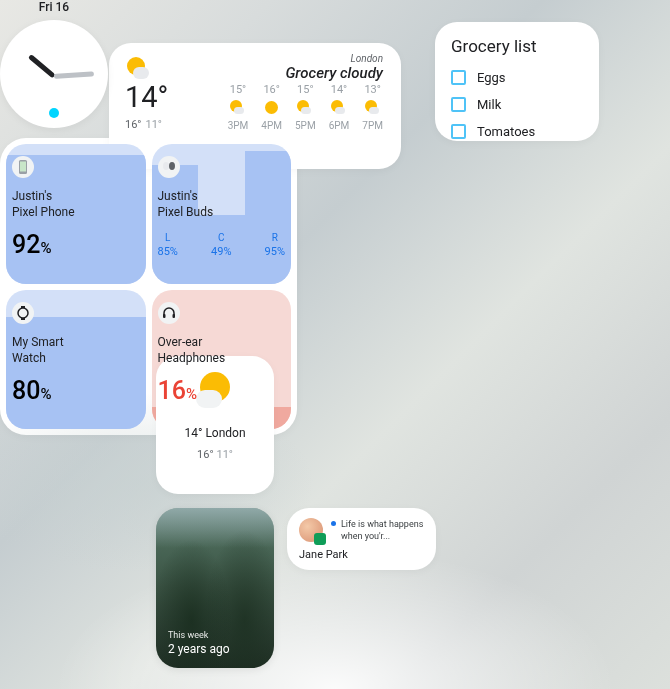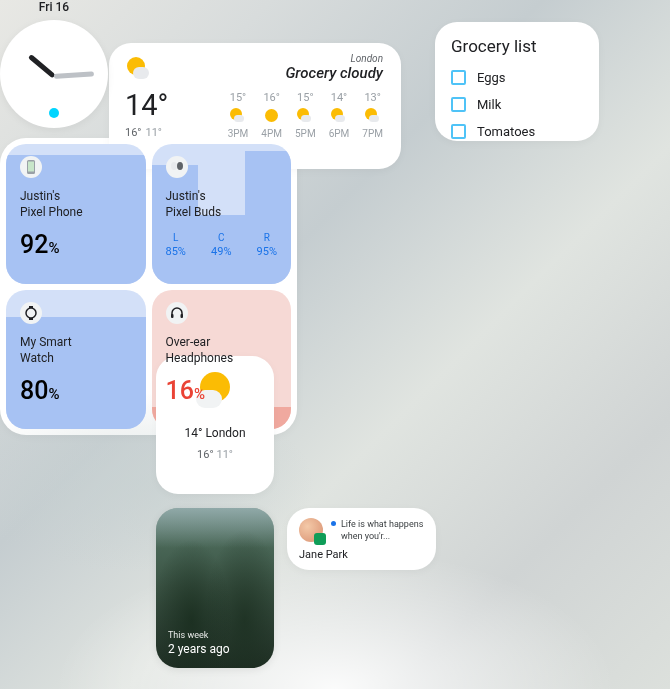--- a/index.html
+++ b/index.html
@@ -29,21 +29,21 @@
 
     
     .weather-lg { left: 109px; top: 43px; width: 292px; height: 126px; padding: 10px 18px 14px 16px; }
     .weather-lg .header-row { display: flex; justify-content: space-between; font-style: italic; }
     .weather-lg .big-icon { width: 26px; height: 26px; position: relative; margin-top: 4px; }
     .sun-circle { position: absolute; border-radius: 50%; background: #fbbc04; }
     .cloud-shape { position: absolute; border-radius: 50%; background: #e8eaed; }
     .weather-lg .loc-block { text-align: right; }
     .weather-lg .loc { font-size: 10px; color: #5f6368; }
     .weather-lg .cond { font-size: 15px; font-weight: 500; color: #202124; }
-    .weather-lg .mid-row { display: flex; align-items: flex-end; gap: 20px; margin-top: 8px; }
+    .weather-lg .mid-row { display: flex; align-items: flex-end; gap: 20px; }
     .weather-lg .now { flex: 0 0 auto; }
     .weather-lg .now-temp { font-size: 29px; font-weight: 400; color: #202124; line-height: 1; }
     .weather-lg .hilo { font-size: 11px; color: #5f6368; margin-top: 6px; }
     .weather-lg .hilo .lo { color: #9aa0a6; margin-left: 4px; }
     .weather-lg .forecast { display: flex; gap: 13px; margin-left: auto; }
     .fc-col { display: flex; flex-direction: column; align-items: center; gap: 4px; }
     .fc-temp { font-size: 11px; color: #9aa0a6; }
     .fc-icon { width: 16px; height: 16px; position: relative; }
     .fc-time { font-size: 10px; color: #9aa0a6; }
 
@@ -51,21 +51,21 @@
     .clock { left: 153px; top: 204px; width: 108px; height: 138px; background: transparent; border-radius: 0; box-shadow: none; }
     .clock .date { font-size: 12px; font-weight: 500; text-align: center; color: #202124; margin-bottom: 6px; }
     .clock .face { width: 108px; height: 108px; background: #fff; border-radius: 50%; position: relative; box-shadow: 0 2px 8px rgba(0,0,0,0.06); }
     .hand { position: absolute; left: 50%; top: 50%; transform-origin: left center; border-radius: 4px; }
     .hand-h { width: 32px; height: 5px; background: #202124; transform: rotate(-140deg); }
     .hand-m { width: 40px; height: 5px; background: #bdc1c6; transform: rotate(-4deg); }
     .clock .dot { position: absolute; left: 50%; bottom: 10px; transform: translateX(-50%); width: 10px; height: 10px; border-radius: 50%; background: #00d5ff; }
 
     
     .battery-grid { left: 287px; top: 199px; width: 297px; height: 297px; background: #fff; border-radius: 26px; padding: 6px; display: grid; grid-template-columns: 1fr 1fr; grid-template-rows: 1fr 1fr; gap: 6px; box-shadow: 0 2px 8px rgba(0,0,0,0.04); }
-    .battery-cell { border-radius: 20px; padding: 12px 14px; position: relative; overflow: hidden; }
+    .battery-cell { border-radius: 20px; padding: 12px 6px; position: relative; overflow: hidden; }
     .bc-blue { background: #d3e0f8; }
     .bc-red { background: #f6d9d5; }
     .bc-fill { position: absolute; left: 0; right: 0; bottom: 0; }
     .bc-fill-blue { background: #a7c2f3; }
     .bc-fill-red { background: #f0a99f; }
     .bc-avatar { width: 22px; height: 22px; border-radius: 50%; background: #f1f3f4; display: flex; align-items: center; justify-content: center; position: relative; z-index: 2; }
     .bc-name { font-size: 12px; color: #202124; margin-top: 10px; line-height: 1.35; position: relative; z-index: 2; }
     .bc-pct { font-size: 25px; font-weight: 500; position: relative; z-index: 2; margin-top: 10px; }
     .bc-pct.blue { color: #000000; }
     .bc-pct.red { color: #ea4335; }

